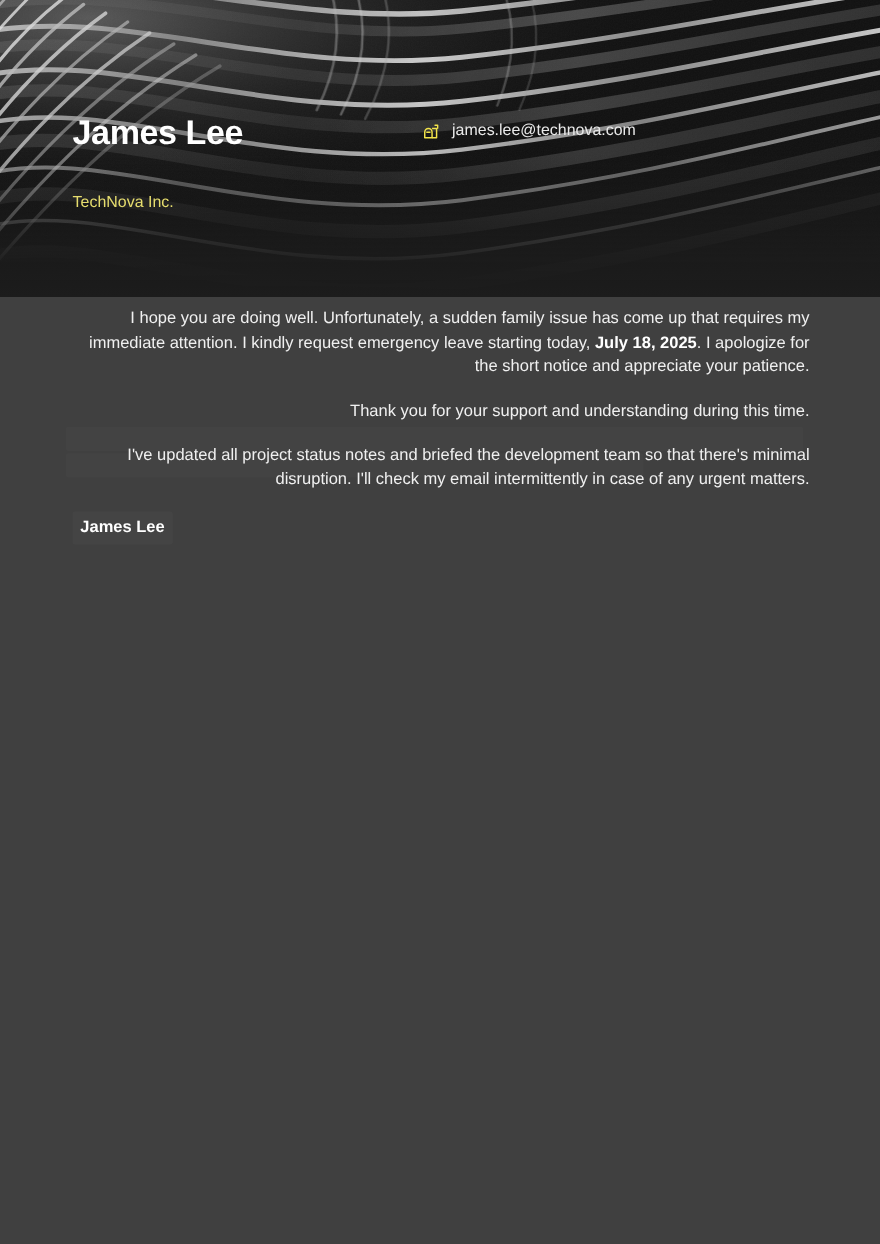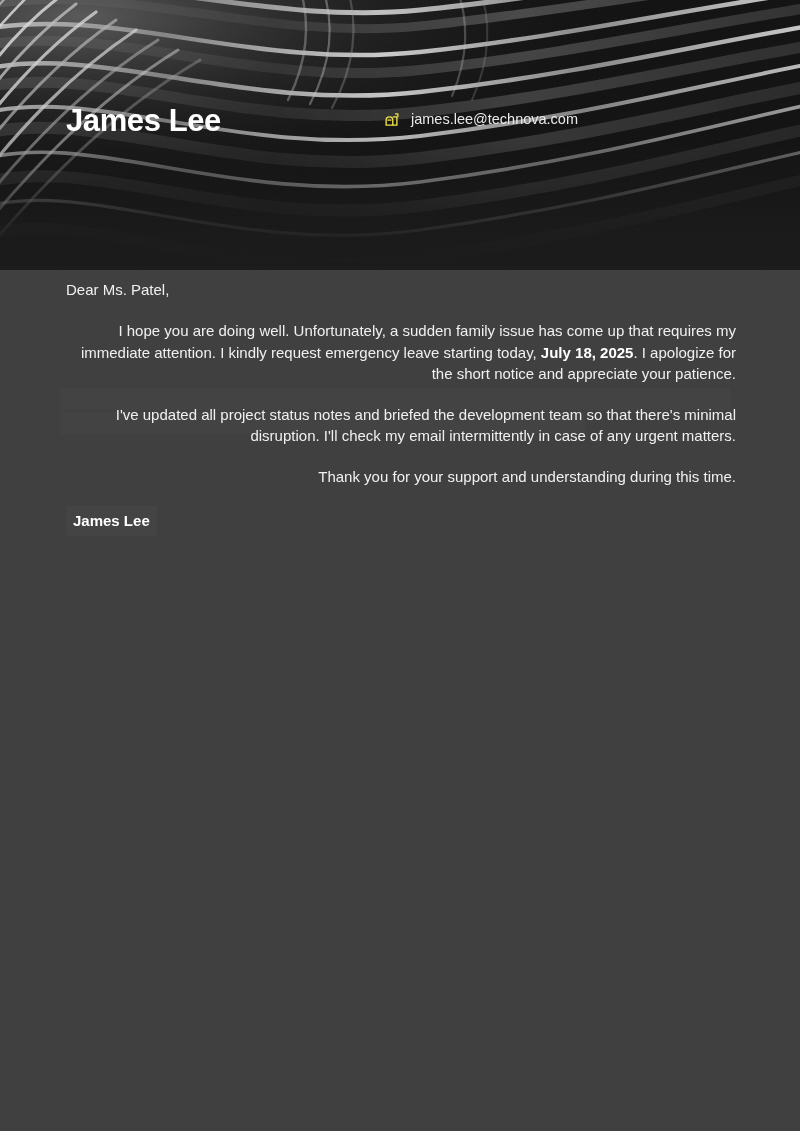--- a/index.html
+++ b/index.html
@@ -259,32 +259,32 @@
         <path d="M3 11.5C3 8.9 5.1 6.8 7.7 6.8C10.3 6.8 12.4 8.9 12.4 11.5V18.6H3V11.5Z" fill="none" stroke="#f2e34a" stroke-width="1.9" stroke-linejoin="round"></path>
         <path d="M12.4 6.8H18.2V18.6H12.4" fill="none" stroke="#f2e34a" stroke-width="1.9" stroke-linejoin="round"></path>
         <path d="M5.6 11.6H9.8" stroke="#f2e34a" stroke-width="1.7" stroke-linecap="round"></path>
         <path d="M19.6 6.6V2.6H16.2" fill="none" stroke="#f2e34a" stroke-width="1.8" stroke-linecap="round" stroke-linejoin="round"></path>
       </svg>
       <div class="contact-email">james.lee@technova.com</div>
     </div>
   </div>
 
   <div class="recipient">
+    <div class="recipient-company">TechNova Inc.</div>
   </div>
 
   <div class="soft-band" style="left:60px; top:388px; width:670px; height:22px;"></div>
   <div class="soft-band" style="left:60px; top:412px; width:525px; height:22px;"></div>
 
   <div class="letter-body">
 
-    <p class="salutation">Dear Ms. Patel,</p>
 
     <p class="body-par"><span>I hope you are doing well. Unfortunately, a sudden family issue has come up that requires my immediate attention. I kindly request emergency leave starting today, </span><span class="emphasis-date">July 18, 2025</span><span>. I apologize for the short notice and appreciate your patience.</span></p>
 
+    <p class="body-par">Thank you for your support and understanding during this time.</p>
+
     <p class="body-par">I've updated all project status notes and briefed the development team so that there's minimal disruption. I'll check my email intermittently in case of any urgent matters.</p>
 
-    <p class="body-par">Thank you for your support and understanding during this time.</p>
-
 
     <p class="signature">James Lee</p>
   </div>
 
 </div>
 
 </body></html>

